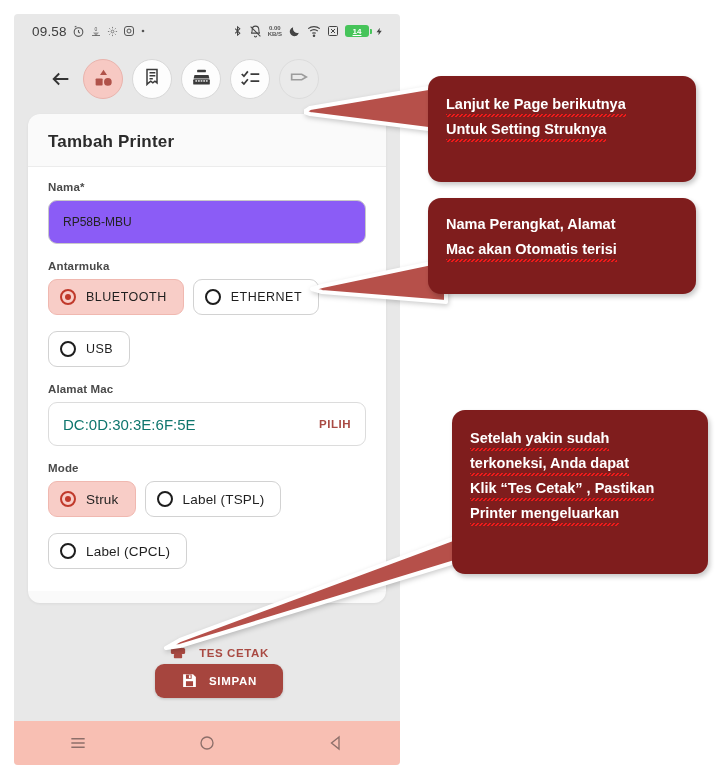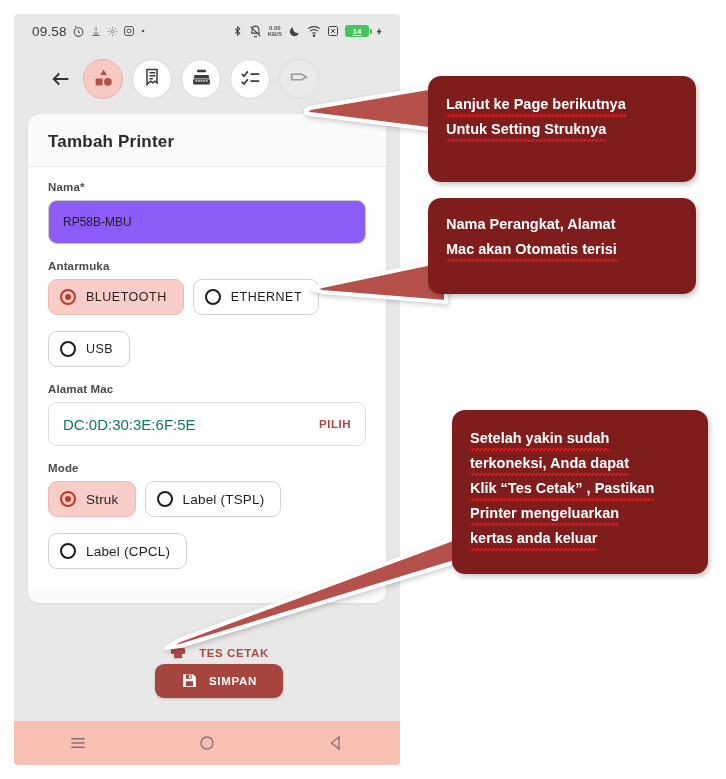--- a/index.html
+++ b/index.html
@@ -412,16 +412,15 @@
   <div class="callout" style="left:428px; top:198px; width:268px; height:96px; padding-top:14px;">
     <div class="ln">Nama Perangkat, Alamat</div><br>
     <div class="ln sq-under">Mac akan Otomatis terisi</div>
   </div>
 
   <div class="callout" style="left:452px; top:410px; width:256px; height:164px; padding:16px 16px 16px 18px;">
     <div class="ln sq-under">Setelah yakin sudah</div><br>
     <div class="ln sq-under">terkoneksi, Anda dapat</div><br>
     <div class="ln sq-under">Klik “Tes Cetak” , Pastikan</div><br>
     <div class="ln sq-under">Printer mengeluarkan</div><br>
-    <div class="ln sq-under">kertas anda keluar</div>
   </div>
 
 </div>
 
 </body></html>

